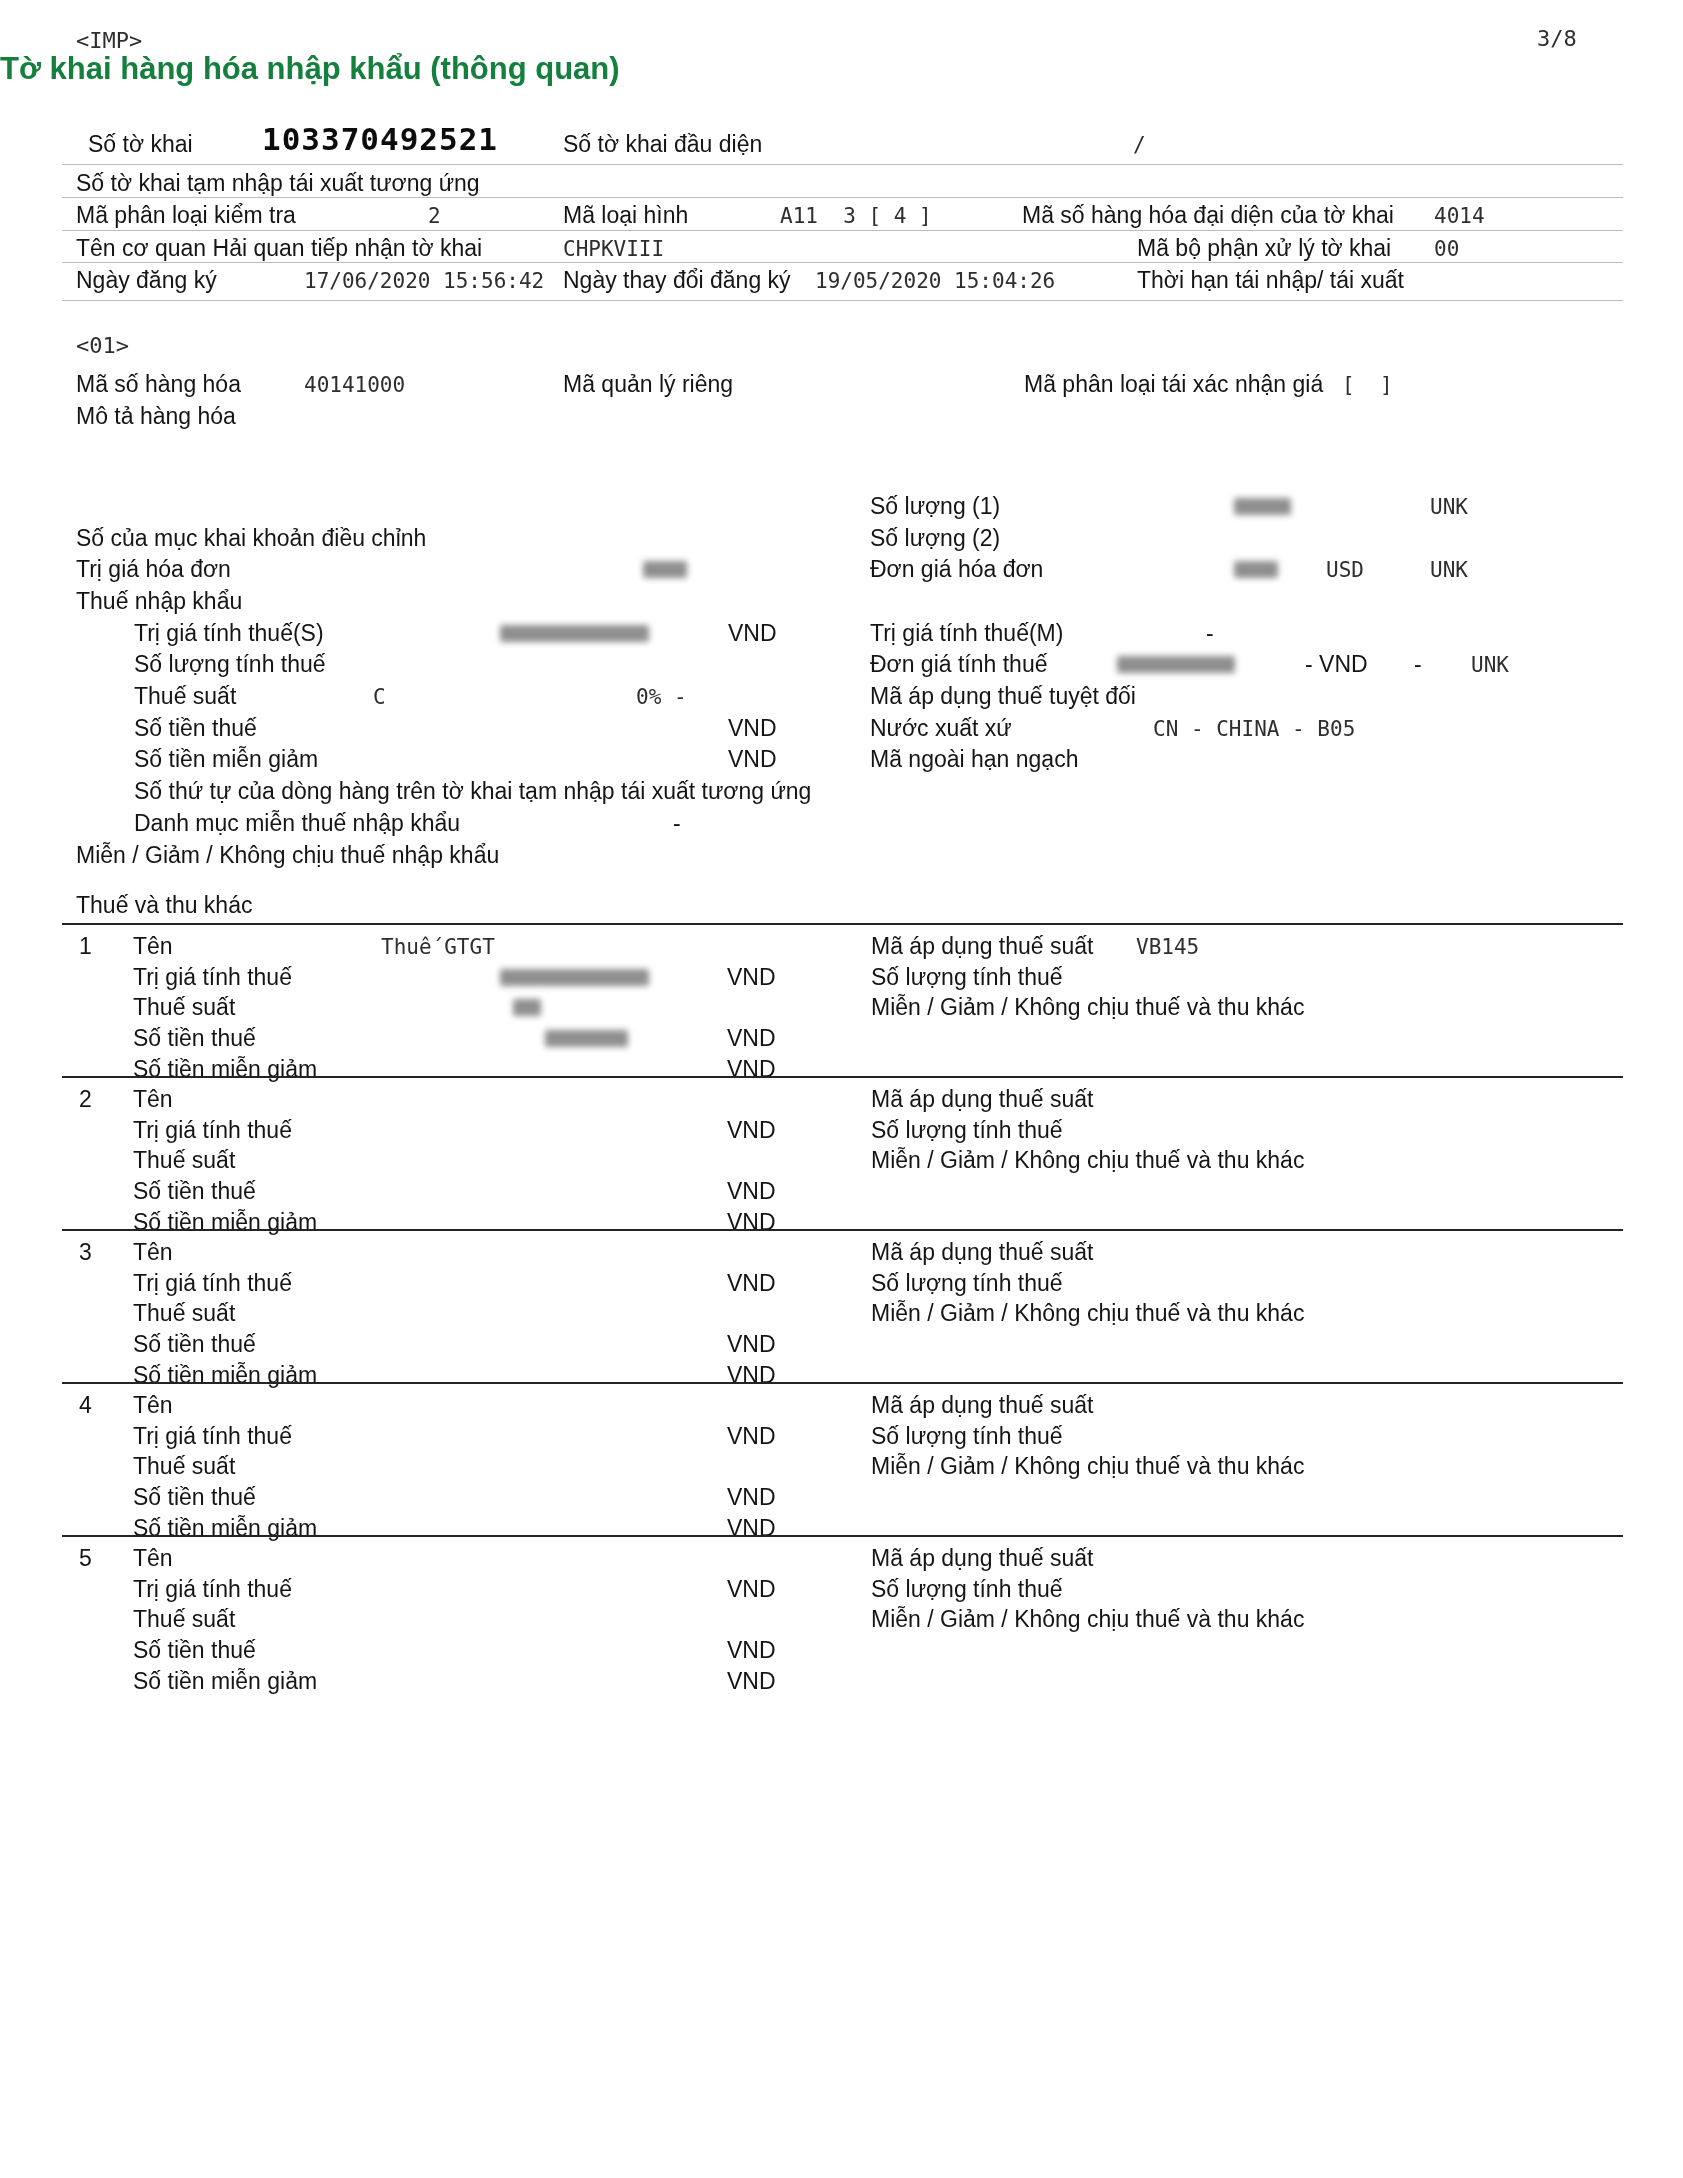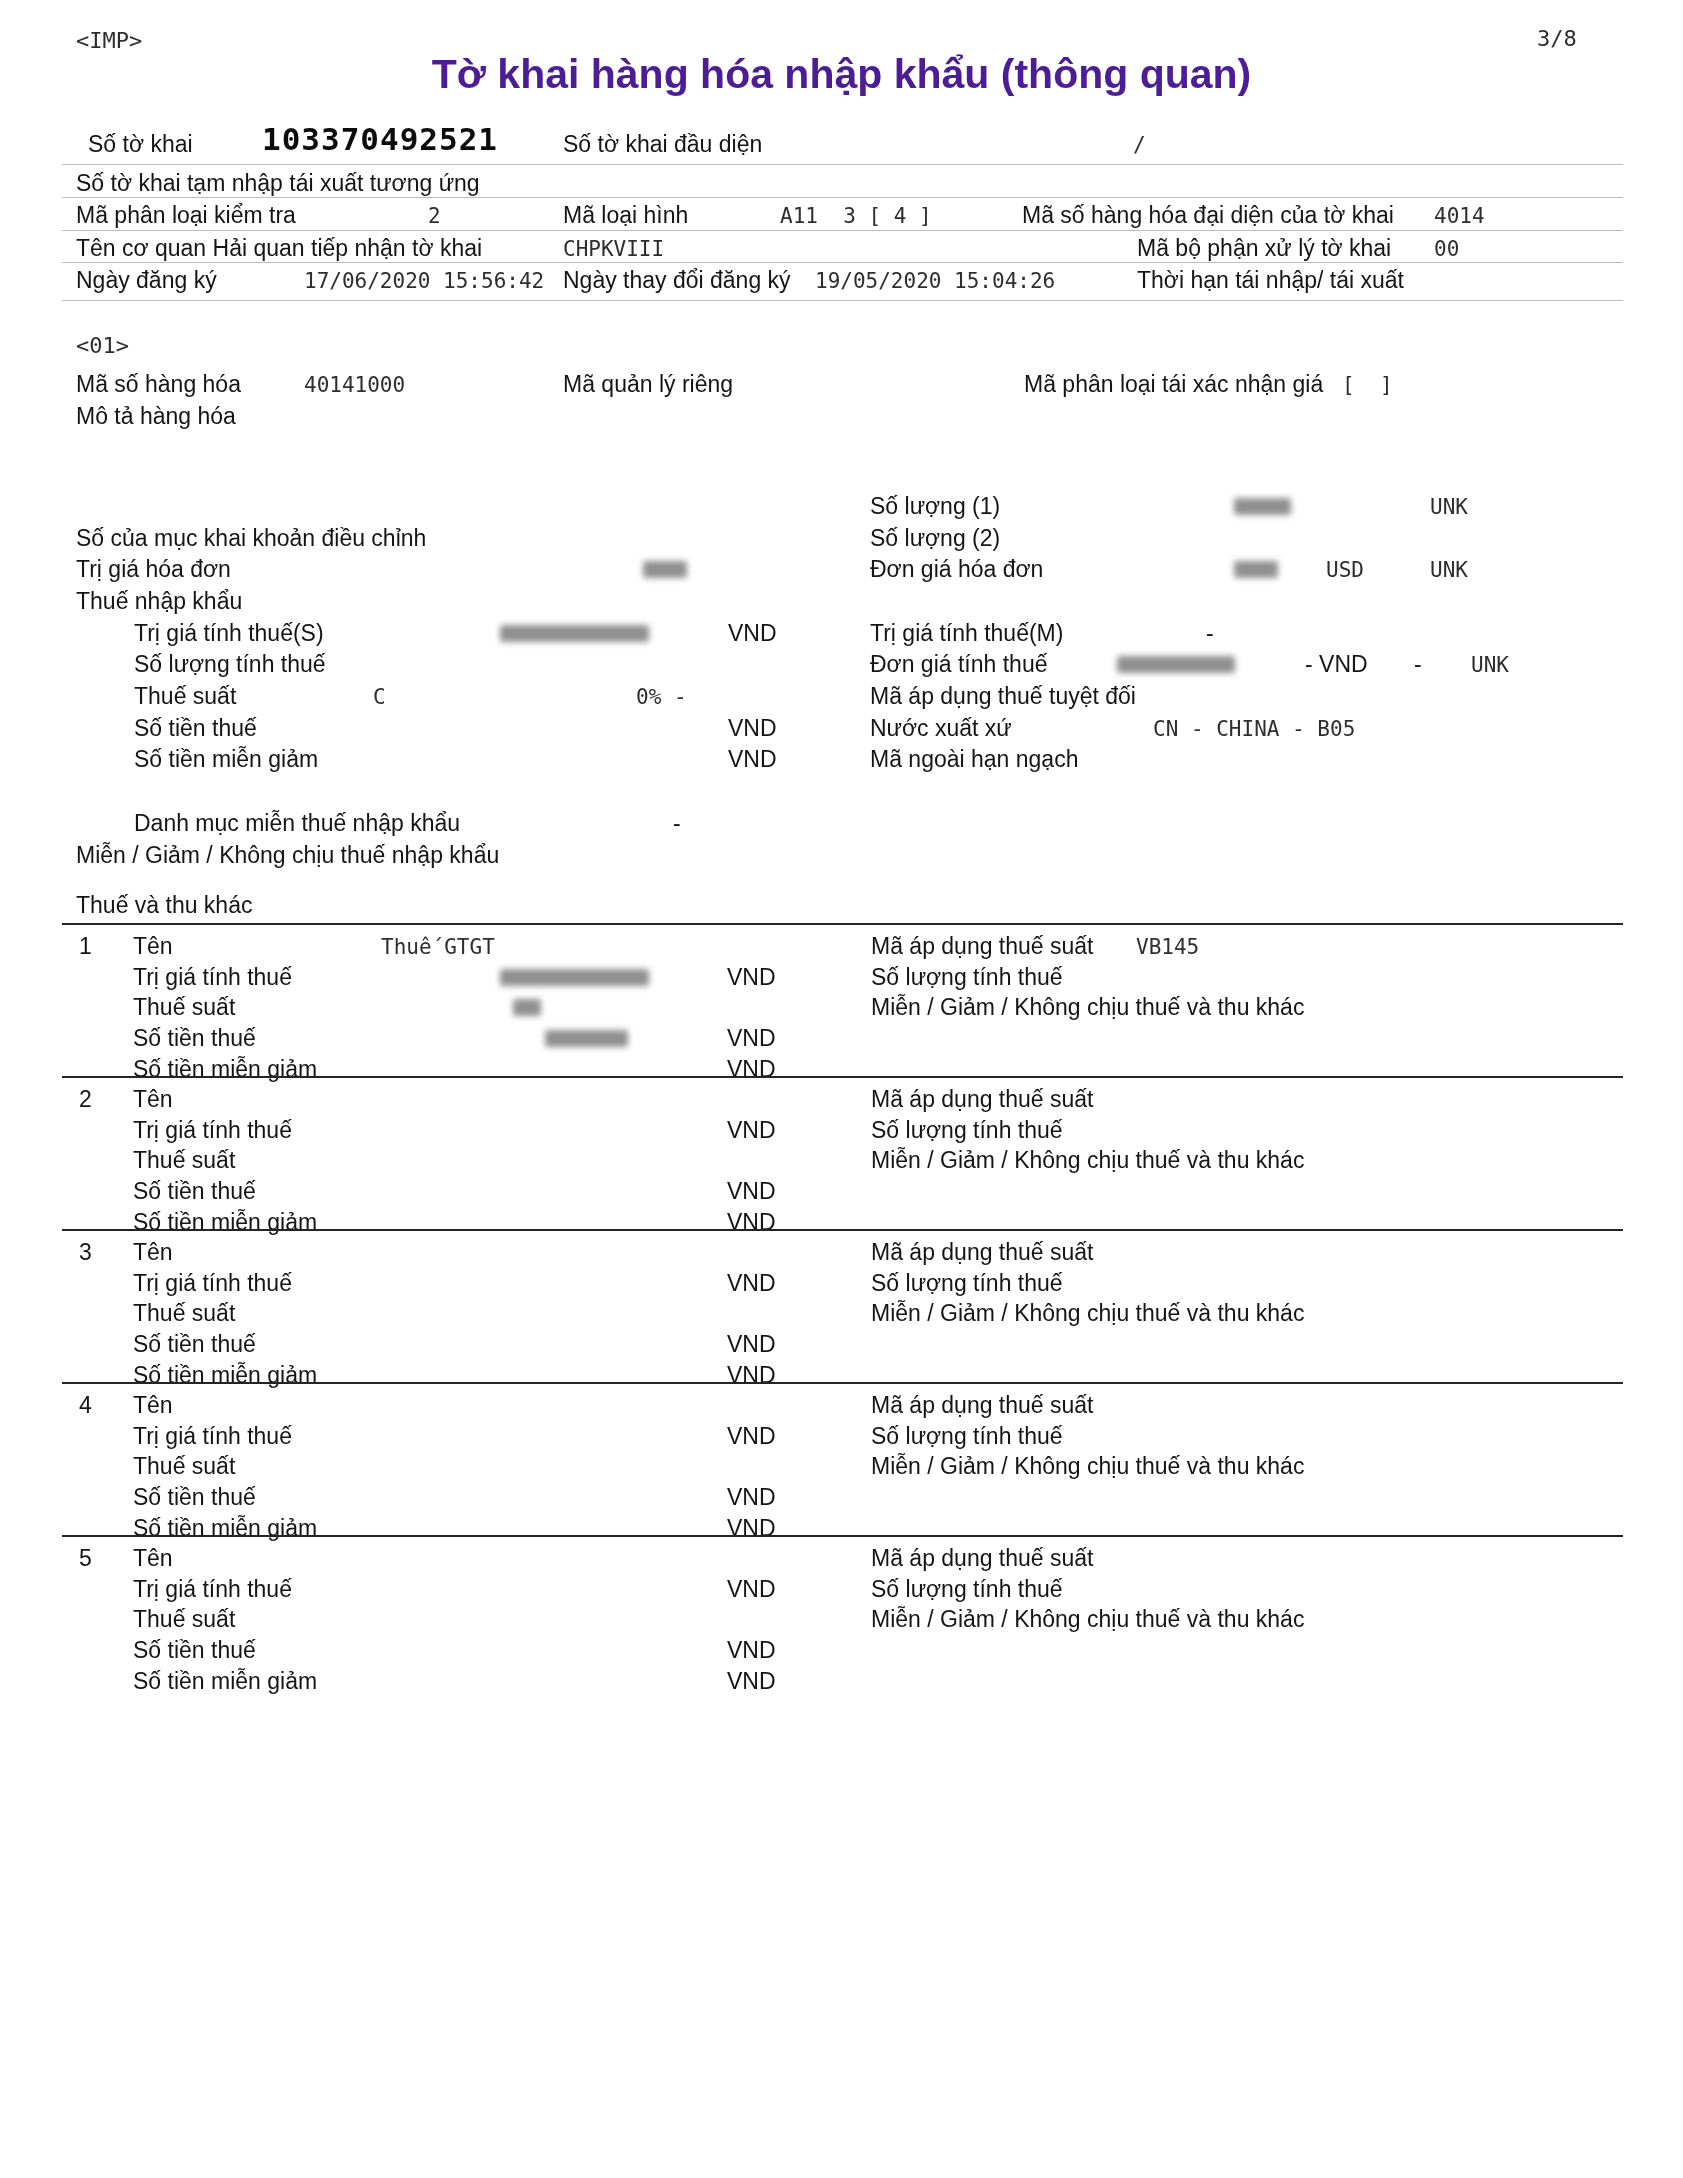--- a/index.html
+++ b/index.html
@@ -5,21 +5,21 @@
   * { margin:0; padding:0; box-sizing:border-box; }
   html,body { background:#ffffff; }
   .page {
     position:relative; width:1683px; height:1724px; background:#ffffff;
     font-family:"Liberation Sans", sans-serif; color:#151515; overflow:hidden;
   }
   .abs { position:absolute; }
   .lbl { font-size:23px; line-height:27px; color:#151515; white-space:nowrap; }
   .mono { font-family:"DejaVu Sans Mono", monospace; font-size:21px; line-height:26px; color:#2e2e2e; white-space:pre; }
   .big-num { font-family:"DejaVu Sans Mono", monospace; font-size:31px; font-weight:bold; color:#0c0c0c; letter-spacing:1px; white-space:pre; }
-  .title { left:0; width:100%; text-align:center; font-size:41px; font-weight:bold; color:#4c1d95; }
+  .title { left:0; width:100%; text-align:left; font-size:31px; font-weight:bold; color:#15803d; }
   .uline { left:62px; width:1561px; height:0; border-top:1px solid #bcbcbc; }
   .redact { background:#8f8f8f; border-radius:2px; filter:blur(3px); height:17px; }
   .desc { font-family:"DejaVu Sans Mono", monospace; font-size:21px; line-height:30px; color:#2e2e2e; }
   .tax-block { position:relative; width:1561px; height:153px; border-top:2px solid #242424; margin-left:62px; }
   .artifact {
     background:linear-gradient(90deg,#aec6e2 0%,#5f87c0 25%,#86a8d4 60%,#bcd0e8 100%);
     border-radius:3px; opacity:.85;
   }
 </style>
 </head>
@@ -107,20 +107,21 @@
 
   <span class="abs lbl" style="left:134px;top:715px">Số tiền thuế</span>
   <span class="abs lbl" style="left:728px;top:715px">VND</span>
   <span class="abs lbl" style="left:870px;top:715px">Nước xuất xứ</span>
   <span class="abs mono" style="left:1153px;top:716px">CN - CHINA - B05</span>
 
   <span class="abs lbl" style="left:134px;top:746px">Số tiền miễn giảm</span>
   <span class="abs lbl" style="left:728px;top:746px">VND</span>
   <span class="abs lbl" style="left:870px;top:746px">Mã ngoài hạn ngạch</span>
 
+  <span class="abs lbl" style="left:134px;top:778px">Số thứ tự của dòng hàng trên tờ khai tạm nhập tái xuất tương ứng</span>
 
   <span class="abs lbl" style="left:134px;top:810px">Danh mục miễn thuế nhập khẩu</span>
   <span class="abs lbl" style="left:673px;top:810px">-</span>
 
   <span class="abs lbl" style="left:76px;top:842px">Miễn / Giảm / Không chịu thuế nhập khẩu</span>
 
   <span class="abs lbl" style="left:76px;top:892px">Thuế và thu khác</span>
   <div class="abs" style="left:0;top:923px" id="tax-blocks">
   <div class="tax-block">
     <span class="abs lbl" style="left:17px;top:8px">1</span>

